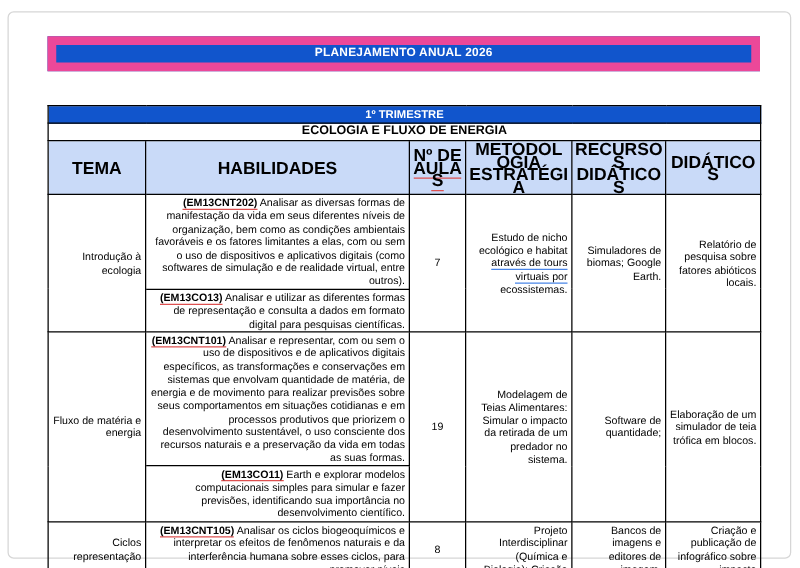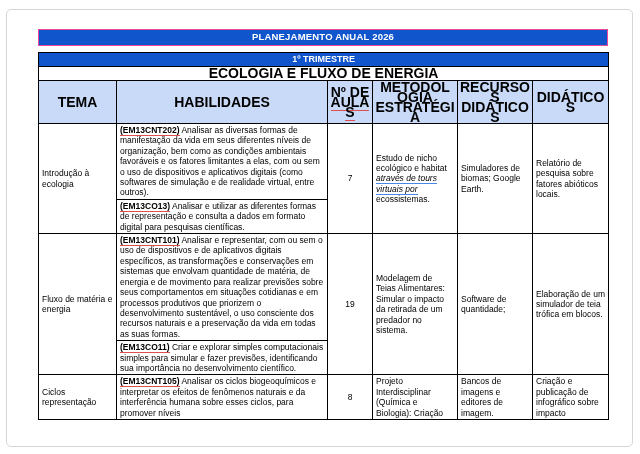--- a/index.html
+++ b/index.html
@@ -4,43 +4,43 @@
 <style>
   * { margin:0; padding:0; box-sizing:border-box; }
   html,body { width:640px; height:454px; background:#ffffff; overflow:hidden;
     font-family:"Liberation Sans","DejaVu Sans",sans-serif; }
   .page {
     position:absolute; left:6px; top:9px; width:627px; height:438px;
     background:#fff; border:1px solid #d6d6d6; border-radius:5px;
   }
   .content { position:absolute; left:31px; top:19px; width:570px; }
   .title-bar {
-    height:17px; line-height:14px; background:var(--bar-blue,#1155cc); color:#fff;
+    height:28px; line-height:14px; background:var(--bar-blue,#1155cc); color:#fff;
     font-weight:bold; font-size:9.5px; text-align:center; letter-spacing:.2px;
-    border:1px solid #ec4899; margin-bottom:6px;
+    border:7px solid #ec4899; margin-bottom:27px;
   }
   table { width:570px; border-collapse:collapse; table-layout:fixed; }
   td {
     border:1px solid #000; font-size:8.5px; line-height:10.4px; padding:1px 3px;
-    color:#000; vertical-align:middle; word-wrap:break-word;
+    color:#000; vertical-align:middle; word-wrap:break-word;text-align:right;
   }
   td.trimester {
     background:var(--bar-blue,#1155cc); color:#fff; font-weight:bold;
     text-align:center; font-size:9px; height:14px; padding:1px;
   }
-  td.section { font-weight:bold; text-align:center; font-size:14px; height:14px; padding:1px; }
+  td.section { font-weight:bold; text-align:center; font-size:10px; height:14px; padding:1px; }
   td.colhead {
     background:var(--header-light-blue,#c9daf8); font-weight:bold; text-align:center;
     font-size:14px; line-height:10px; height:24px; padding:1px 2px;
   }
   td.hab { vertical-align:top; }
   td.num { text-align:center; }
   .code { font-weight:bold; }
   .sp-red { border-bottom:1px solid var(--spellcheck-red,#dd5050); }
-  .gram  { border-bottom:1px solid var(--grammar-blue,#4a86e8);font-style:italic; }
+  .gram  { border-bottom:1px solid var(--grammar-blue,#4a86e8); }
 </style>
 </head>
 <body>
 
 <div class="page">
   <div class="content">
 
     <div class="title-bar">PLANEJAMENTO ANUAL 2026</div>
 
     <table>
@@ -82,21 +82,21 @@
 
         <tr>
           <td class="tema" rowspan="2">Fluxo de matéria e energia</td>
           <td class="hab"><span class="code sp-red">(EM13CNT101)</span><span> Analisar e representar, com ou sem o uso de dispositivos e de aplicativos digitais específicos, as transformações e conservações em sistemas que envolvam quantidade de matéria, de energia e de movimento para realizar previsões sobre seus comportamentos em situações cotidianas e em processos produtivos que priorizem o desenvolvimento sustentável, o uso consciente dos recursos naturais e a preservação da vida em todas as suas formas.</span></td>
           <td class="num" rowspan="2">19</td>
           <td rowspan="2">Modelagem de Teias Alimentares: Simular o impacto da retirada de um predador no sistema.</td>
           <td rowspan="2">Software de quantidade;</td>
           <td rowspan="2">Elaboração de um simulador de teia trófica em blocos.</td>
         </tr>
         <tr>
-          <td class="hab"><span class="code sp-red">(EM13CO11)</span><span> Criar e explorar simples computacionais simples para simular e fazer previsões, identificando sua importância no desenvolvimento científico.</span></td>
+          <td class="hab"><span class="code sp-red">(EM13CO11)</span><span> Earth e explorar modelos computacionais simples para simular e fazer previsões, identificando sua importância no desenvolvimento científico.</span></td>
         </tr>
 
         <tr>
           <td class="tema">Ciclos representação</td>
           <td class="hab"><span class="code sp-red">(EM13CNT105)</span><span> Analisar os ciclos biogeoquímicos e interpretar os efeitos de fenômenos naturais e da interferência humana sobre esses ciclos, para promover níveis</span></td>
           <td class="num">8</td>
           <td>Projeto Interdisciplinar (Química e Biologia): Criação</td>
           <td>Bancos de imagens e editores de imagem.</td>
           <td>Criação e publicação de infográfico sobre impacto</td>
         </tr>

